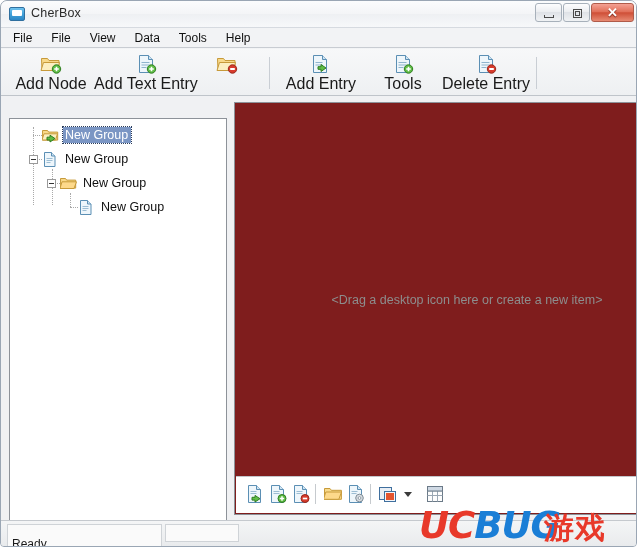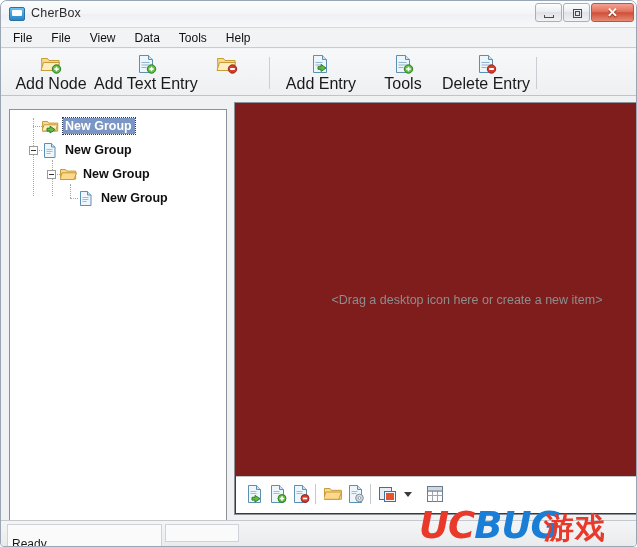--- a/index.html
+++ b/index.html
@@ -177,27 +177,26 @@
 
   
   .content {
     position: absolute;
     left: 0; top: 95px;
     width: 637px; height: 425px;
     background: #f0f1f3;
   }
   .tree-pane {
     position: absolute;
-    left: 8px; top: 13px;
+    left: 8px; top: 22px;
     width: 218px; height: 413px;
     background: #ffffff;
     border: 1px solid #8d9299;
     box-sizing: border-box;
     overflow: hidden;
-    font-weight: bold;
   }
   .right-pane {
     position: absolute;
     left: 233px; top: 6px;
     width: 466px; height: 413px;
     background: #7f1d1d;
     border: 1px solid #8d9299;
     box-sizing: border-box;
   }
   .drag-hint {

